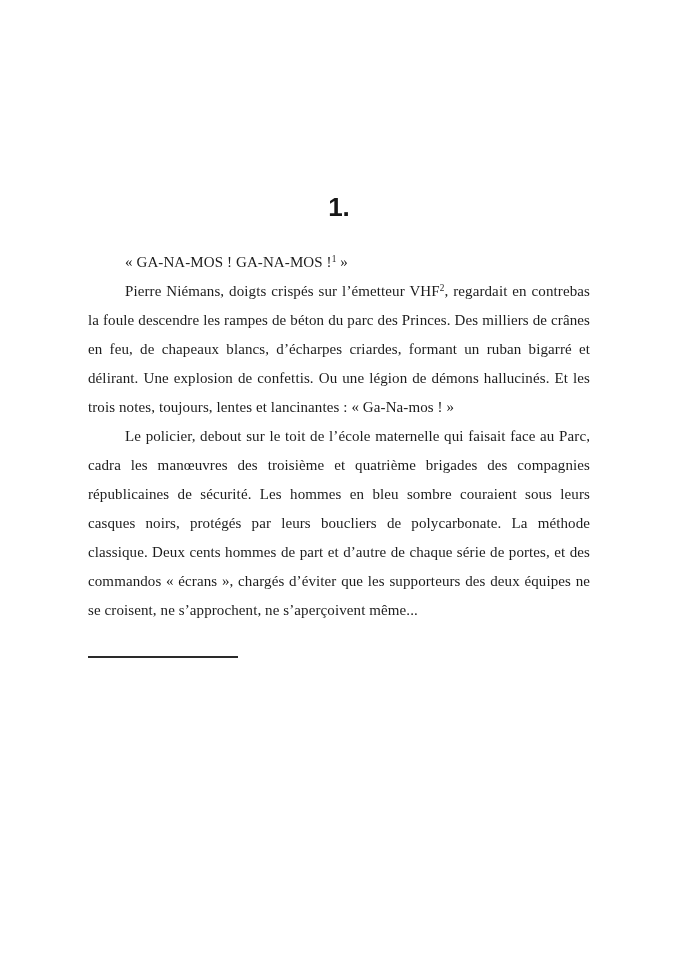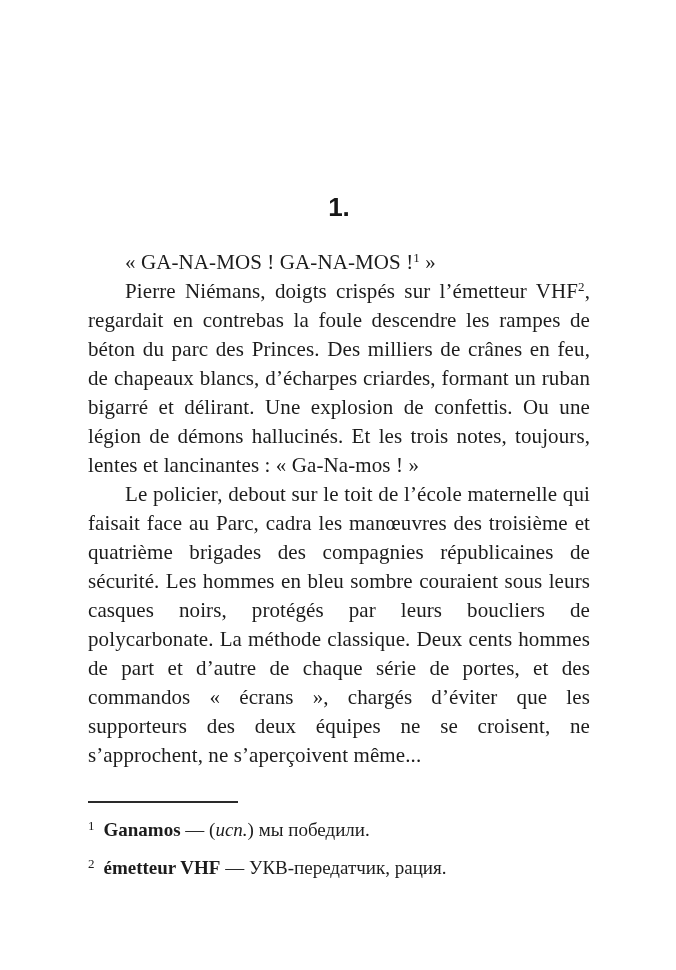--- a/index.html
+++ b/index.html
@@ -28,21 +28,21 @@
     font-size: 26px;
     line-height: 31px;
     text-align: center;
     color: #171717;
   }
   .body-text {
     margin-top: 25px;
   }
   .body-text p {
     margin: 0;
-    font-size: 21px;
+    font-size: 15px;
     line-height: 29px;
     text-align: justify;
     text-indent: 37px;
     letter-spacing: 0.1px;
   }
   .fn-ref {
     font-size: 0.62em;
     line-height: 0;
     vertical-align: baseline;
     position: relative;
@@ -82,20 +82,16 @@
     <h1 class="chapter-number">1.</h1>
 
     <div class="body-text" id="paragraphs">
         <p><span>« GA-NA-MOS ! GA-NA-MOS !</span><span class="fn-ref">1</span><span> »</span></p>
         <p><span>Pierre Niémans, doigts crispés sur l’émetteur VHF</span><span class="fn-ref">2</span><span>, regardait en contrebas la foule descendre les rampes de béton du parc des Princes. Des milliers de crânes en feu, de chapeaux blancs, d’écharpes criardes, formant un ruban bigarré et délirant. Une explosion de confettis. Ou une légion de démons hallucinés. Et les trois notes, toujours, lentes et lancinantes : « Ga-Na-mos ! »</span></p>
         <p><span>Le policier, debout sur le toit de l’école maternelle qui faisait face au Parc, cadra les manœuvres des troisième et quatrième brigades des compagnies républicaines de sécurité. Les hommes en bleu sombre couraient sous leurs casques noirs, protégés par leurs boucliers de polycarbonate. La méthode classique. Deux cents hommes de part et d’autre de chaque série de portes, et des commandos « écrans », chargés d’éviter que les supporteurs des deux équipes ne se croisent, ne s’approchent, ne s’aperçoivent même...</span></p>
       </div>
 
     <div class="footnotes">
       <hr class="fn-rule">
-      <div id="footnotes">
-          <div class="footnote"><span class="fn-marker">1</span><span class="fn-term">Ganamos</span><span> — (</span><span class="fn-italic">исп.</span><span>) мы победили.</span></div>
-          <div class="footnote"><span class="fn-marker">2</span><span class="fn-term">émetteur VHF</span><span> — УКВ-передатчик, рация.</span></div>
-        </div>
     </div>
 
   </div>
 </div>
 
 </body></html>

